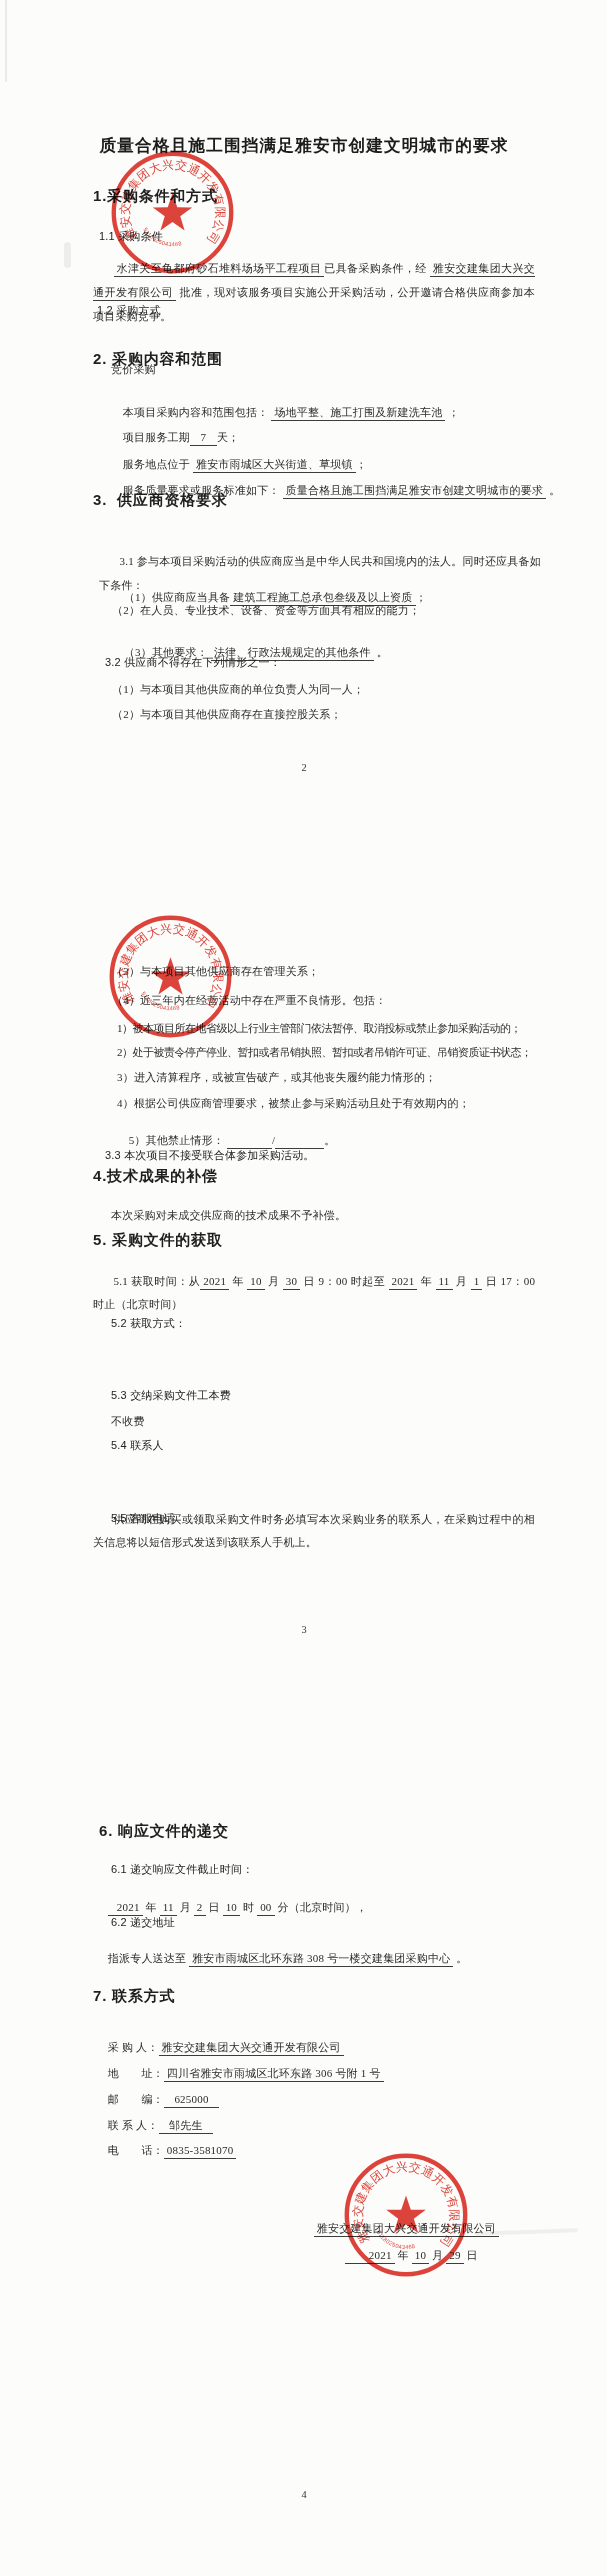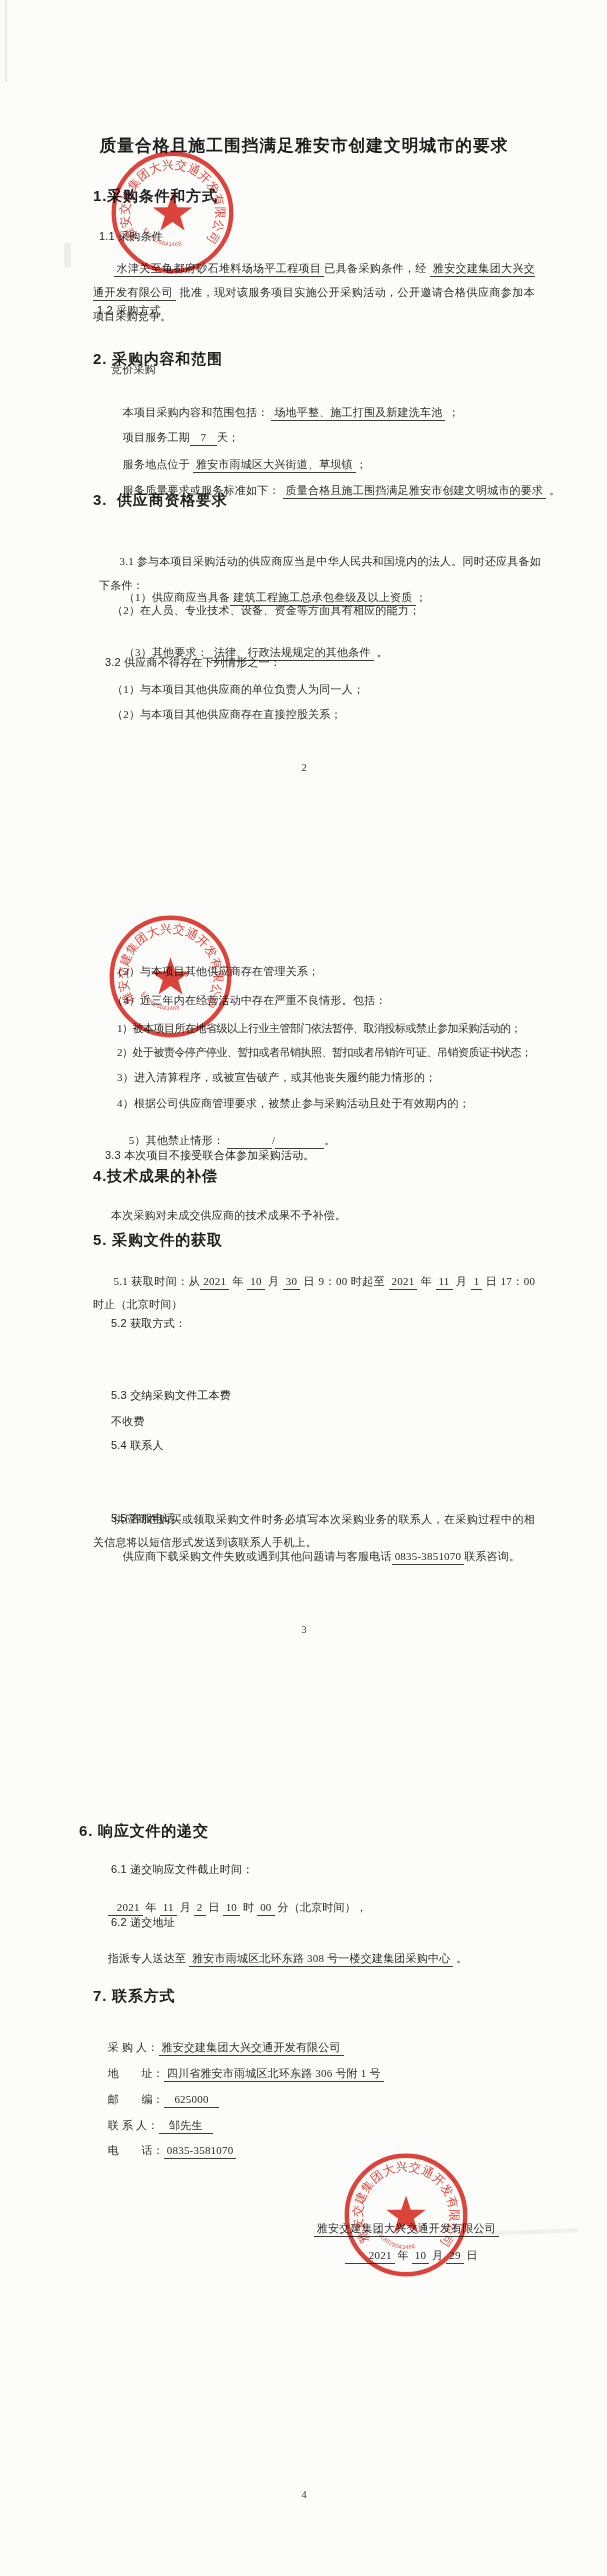--- a/index.html
+++ b/index.html
@@ -123,31 +123,28 @@
   </div>
 
   <div class="sh" style="left:111px;top:1316px;">5.2 获取方式：</div>
 
 
   <div class="sh" style="left:111px;top:1388px;">5.3 交纳采购文件工本费</div>
   <div class="b" style="left:111px;top:1414px;">不收费</div>
   <div class="sh" style="left:111px;top:1438px;">5.4 联系人</div>
   <div class="p lh30" style="left:93px;top:1460px;margin-top:48px;">供应商在购买或领取采购文件时务必填写本次采购业务的联系人，在采购过程中的相关信息将以短信形式发送到该联系人手机上。</div>
   <div class="sh" style="left:111px;top:1511px;">5.5 客服电话</div>
-  <div class="b" style="left:111px;top:1537px;">
-    <span>供应商下载采购文件失败或遇到其他问题请与客服电话</span><span class="u">0835-3851070</span><span>联系咨询。</span>
-  </div>
 
   <div class="pnum" style="top:1624px;">3</div>
 
   <svg class="seal" viewBox="0 0 200 200" style="left:108px;top:914px;width:125px;height:125px;">
       <use href="#sealg"></use>
     </svg>
 
-  <div class="hd" style="left:79px;top:1822px;text-align:right;">6. 响应文件的递交</div>
+  <div class="hd" style="left:99px;top:1822px;text-align:right;">6. 响应文件的递交</div>
   <div class="sh" style="left:111px;top:1862px;text-align:center;">6.1 递交响应文件截止时间：</div>
 
   <div class="b" style="left:96px;top:1888px;">
     <span class="u" style="padding-left:9px;">2021</span> <span>年</span> <span class="u">11</span> <span>月</span> <span class="u">2</span> <span>日</span> <span class="u">10</span> <span>时</span> <span class="u">00</span> <span>分（北京时间），</span>
   </div>
 
   <div class="sh" style="left:111px;top:1915px;">6.2 递交地址</div>
   <div class="b" style="left:96px;top:1939px;">
     <span>指派专人送达至</span> <span class="u">雅安市雨城区北环东路 308 号一楼交建集团采购中心</span> <span>。</span>
   </div>

